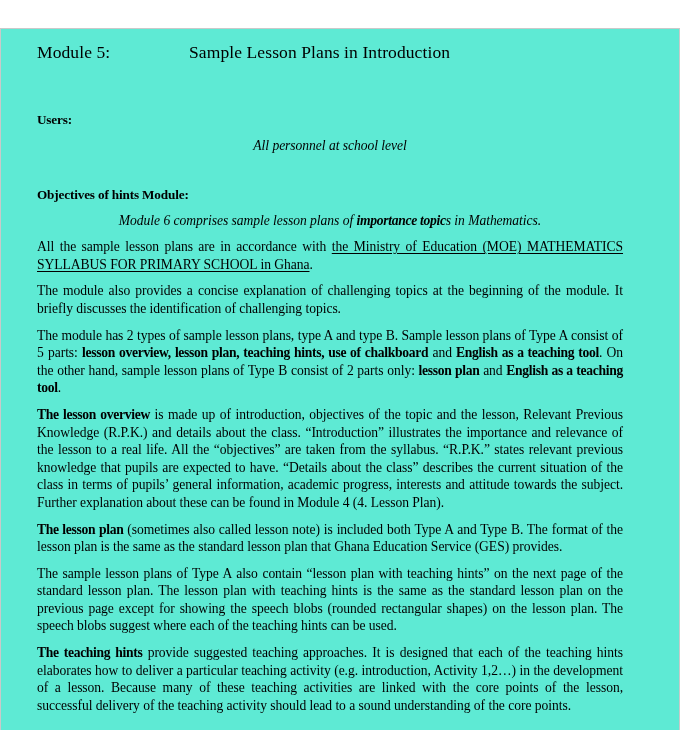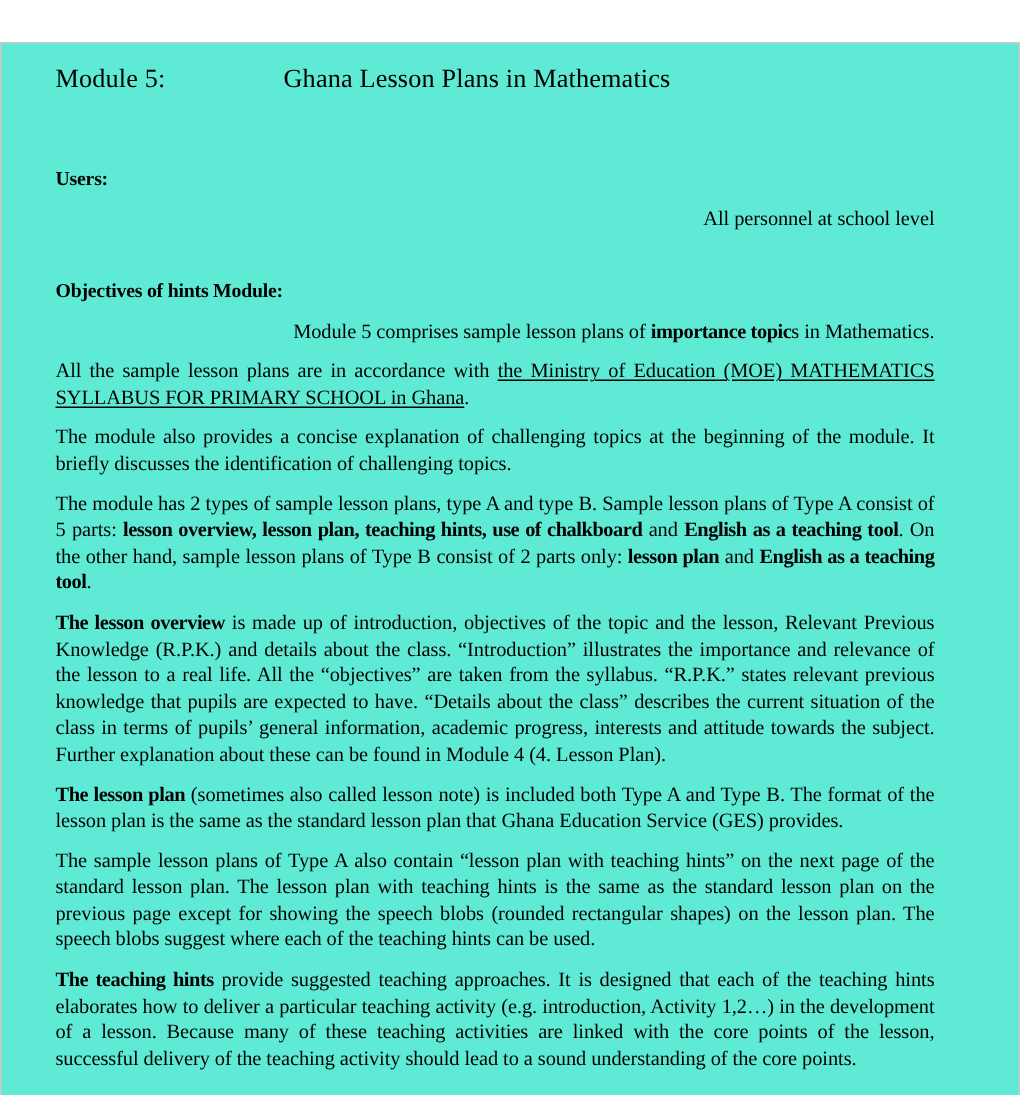--- a/index.html
+++ b/index.html
@@ -58,58 +58,58 @@
 
   p.body {
     font-size: 13.6px;
     line-height: 17.6px;
     margin: 0 0 9px 0;
     text-align: justify;
     text-justify: inter-word;
     letter-spacing: -0.05px;
   }
   p.body:last-child { margin-bottom: 0; }
-  p.body.nojustify { text-align: right; }
+  p.body.nojustify { text-align: center; font-style: italic; }
 
   b, .b {
     font-weight: bold;
     font-stretch: condensed;
     letter-spacing: -0.3px;
   }
   .u {
     text-decoration: underline;
     text-underline-offset: 1.5px;
   }
 </style>
 </head>
 <body>
 
 <div class="page">
   <div class="content">
 
     <div class="doc-title">
       <span class="module-no">Module 5:</span>
-      <span class="title-text">Ghana Lesson Plans in Mathematics</span>
+      <span class="title-text">Sample Lesson Plans in Introduction</span>
     </div>
 
     <div class="spacer-after-title"></div>
 
     <div class="heading-block">
       <span class="section-heading">Users:</span>
     </div>
 
     <p class="body nojustify">All personnel at school level</p>
 
     <div class="spacer-before-objectives"></div>
 
     <div class="heading-block">
       <span class="section-heading">Objectives of hints Module:</span>
     </div>
 
-    <p class="body nojustify"><span>Module 5 comprises sample lesson plans of </span><b>importance topic</b><span>s in Mathematics.</span></p>
+    <p class="body nojustify"><span>Module 6 comprises sample lesson plans of </span><b>importance topic</b><span>s in Mathematics.</span></p>
 
     <p class="body"><span>All the sample lesson plans are in accordance with </span><span class="u">the Ministry of Education (MOE) MATHEMATICS SYLLABUS FOR PRIMARY SCHOOL in Ghana</span><span>.</span></p>
 
     <p class="body">The module also provides a concise explanation of challenging topics at the beginning of the module. It briefly discusses the identification of challenging topics.</p>
 
     <p class="body"><span>The module has 2 types of sample lesson plans, type A and type B. Sample lesson plans of Type A consist of 5 parts: </span><b>lesson overview, lesson plan, teaching hints, use of chalkboard</b><span> and </span><b>English as a teaching tool</b><span>. On the other hand, sample lesson plans of Type B consist of 2 parts only: </span><b>lesson plan</b><span> and </span><b>English as a teaching tool</b><span>.</span></p>
 
     <p class="body"><b>The lesson overview</b><span> is made up of introduction, objectives of the topic and the lesson, Relevant Previous Knowledge (R.P.K.) and details about the class. “Introduction” illustrates the importance and relevance of the lesson to a real life. All the “objectives” are taken from the syllabus. “R.P.K.” states relevant previous knowledge that pupils are expected to have. “Details about the class” describes the current situation of the class in terms of pupils’ general information, academic progress, interests and attitude towards the subject. Further explanation about these can be found in Module 4 (4. Lesson Plan).</span></p>
 
     <p class="body"><b>The lesson plan</b><span> (sometimes also called lesson note) is included both Type A and Type B. The format of the lesson plan is the same as the standard lesson plan that Ghana Education Service (GES) provides.</span></p>

